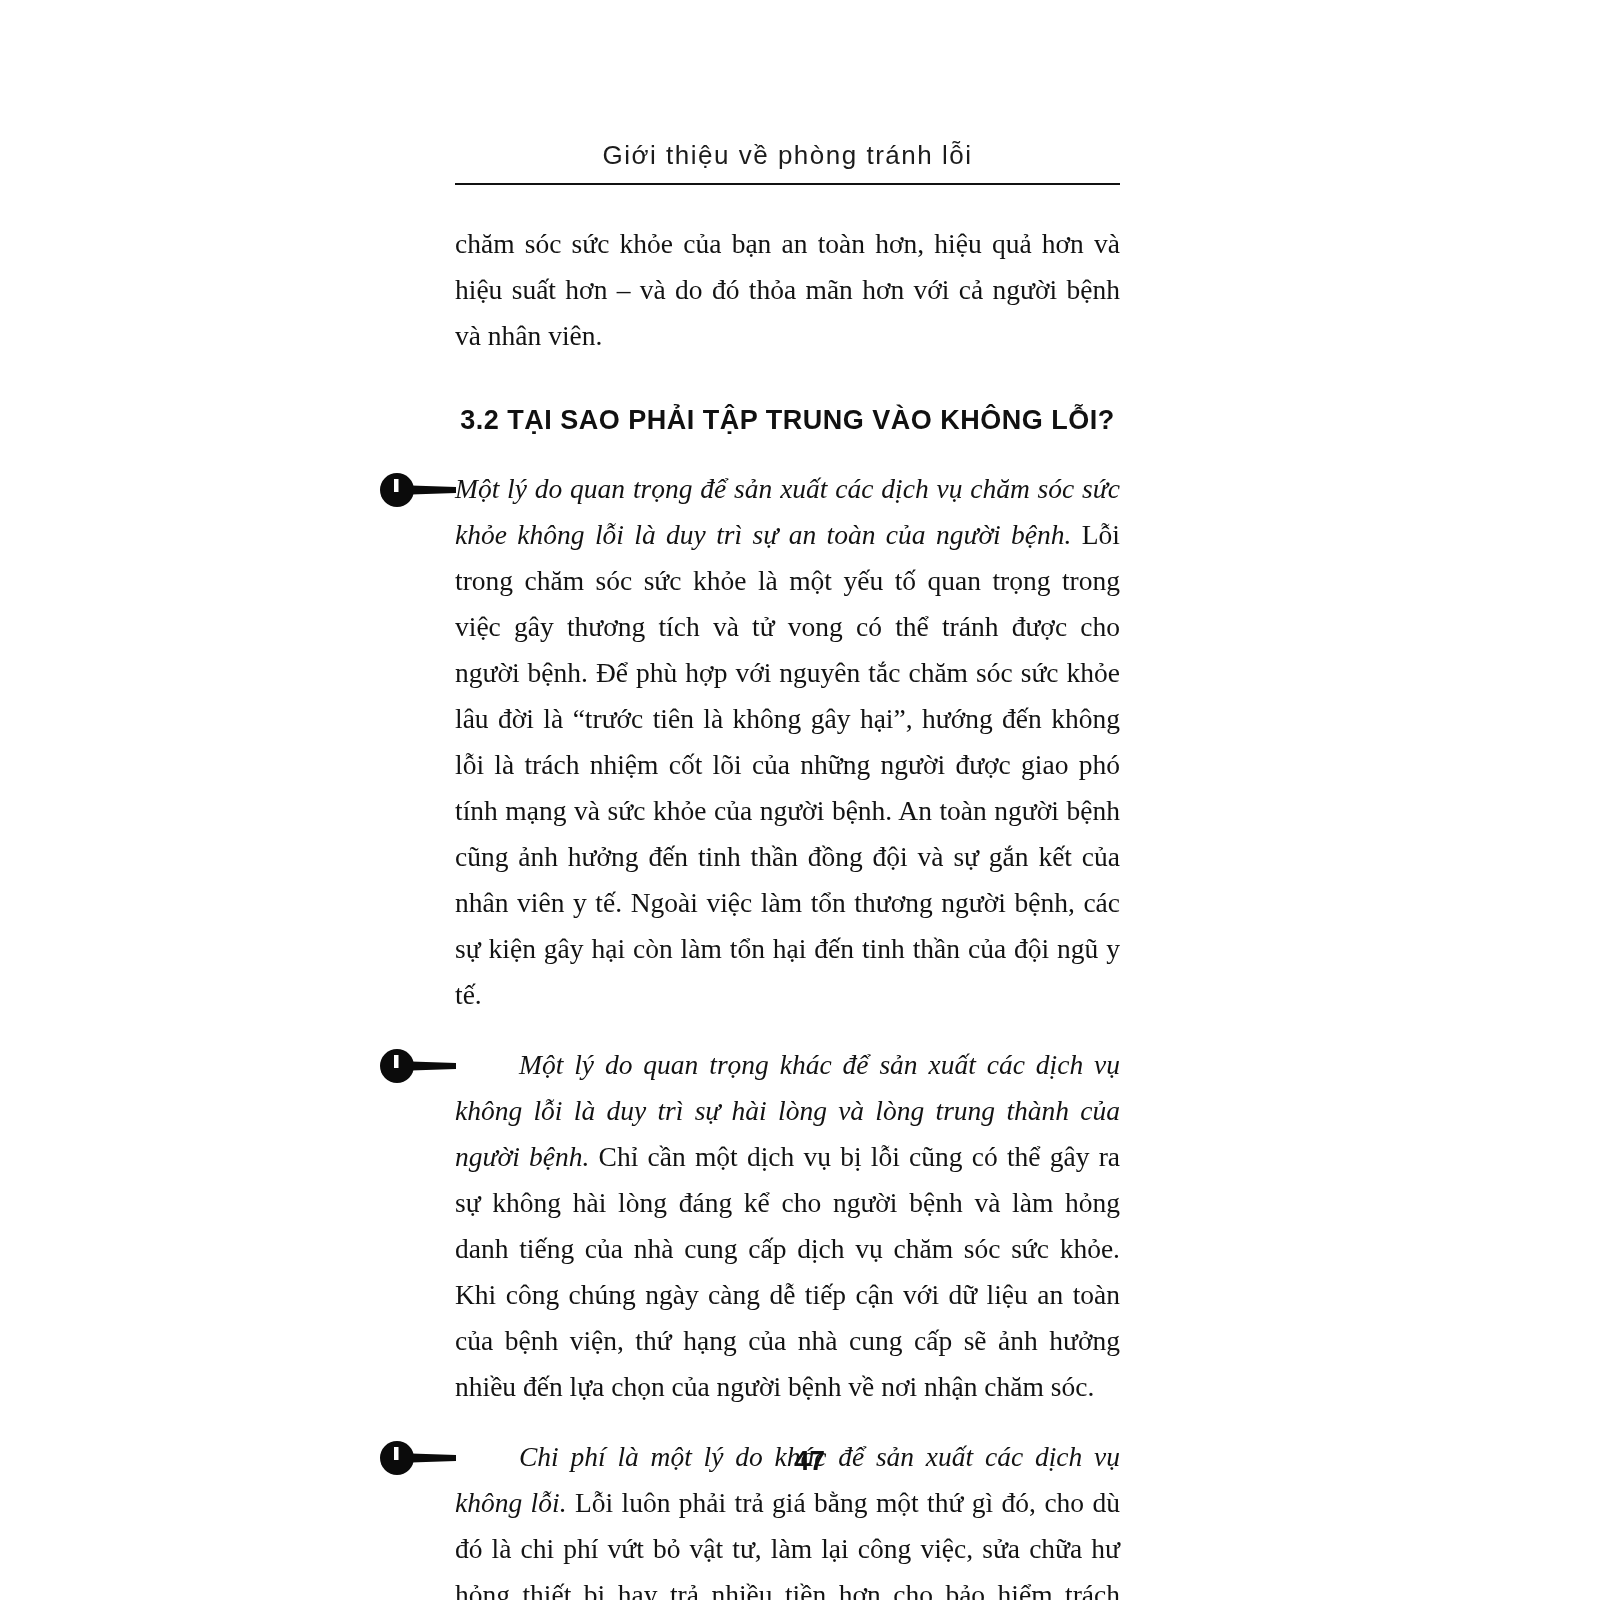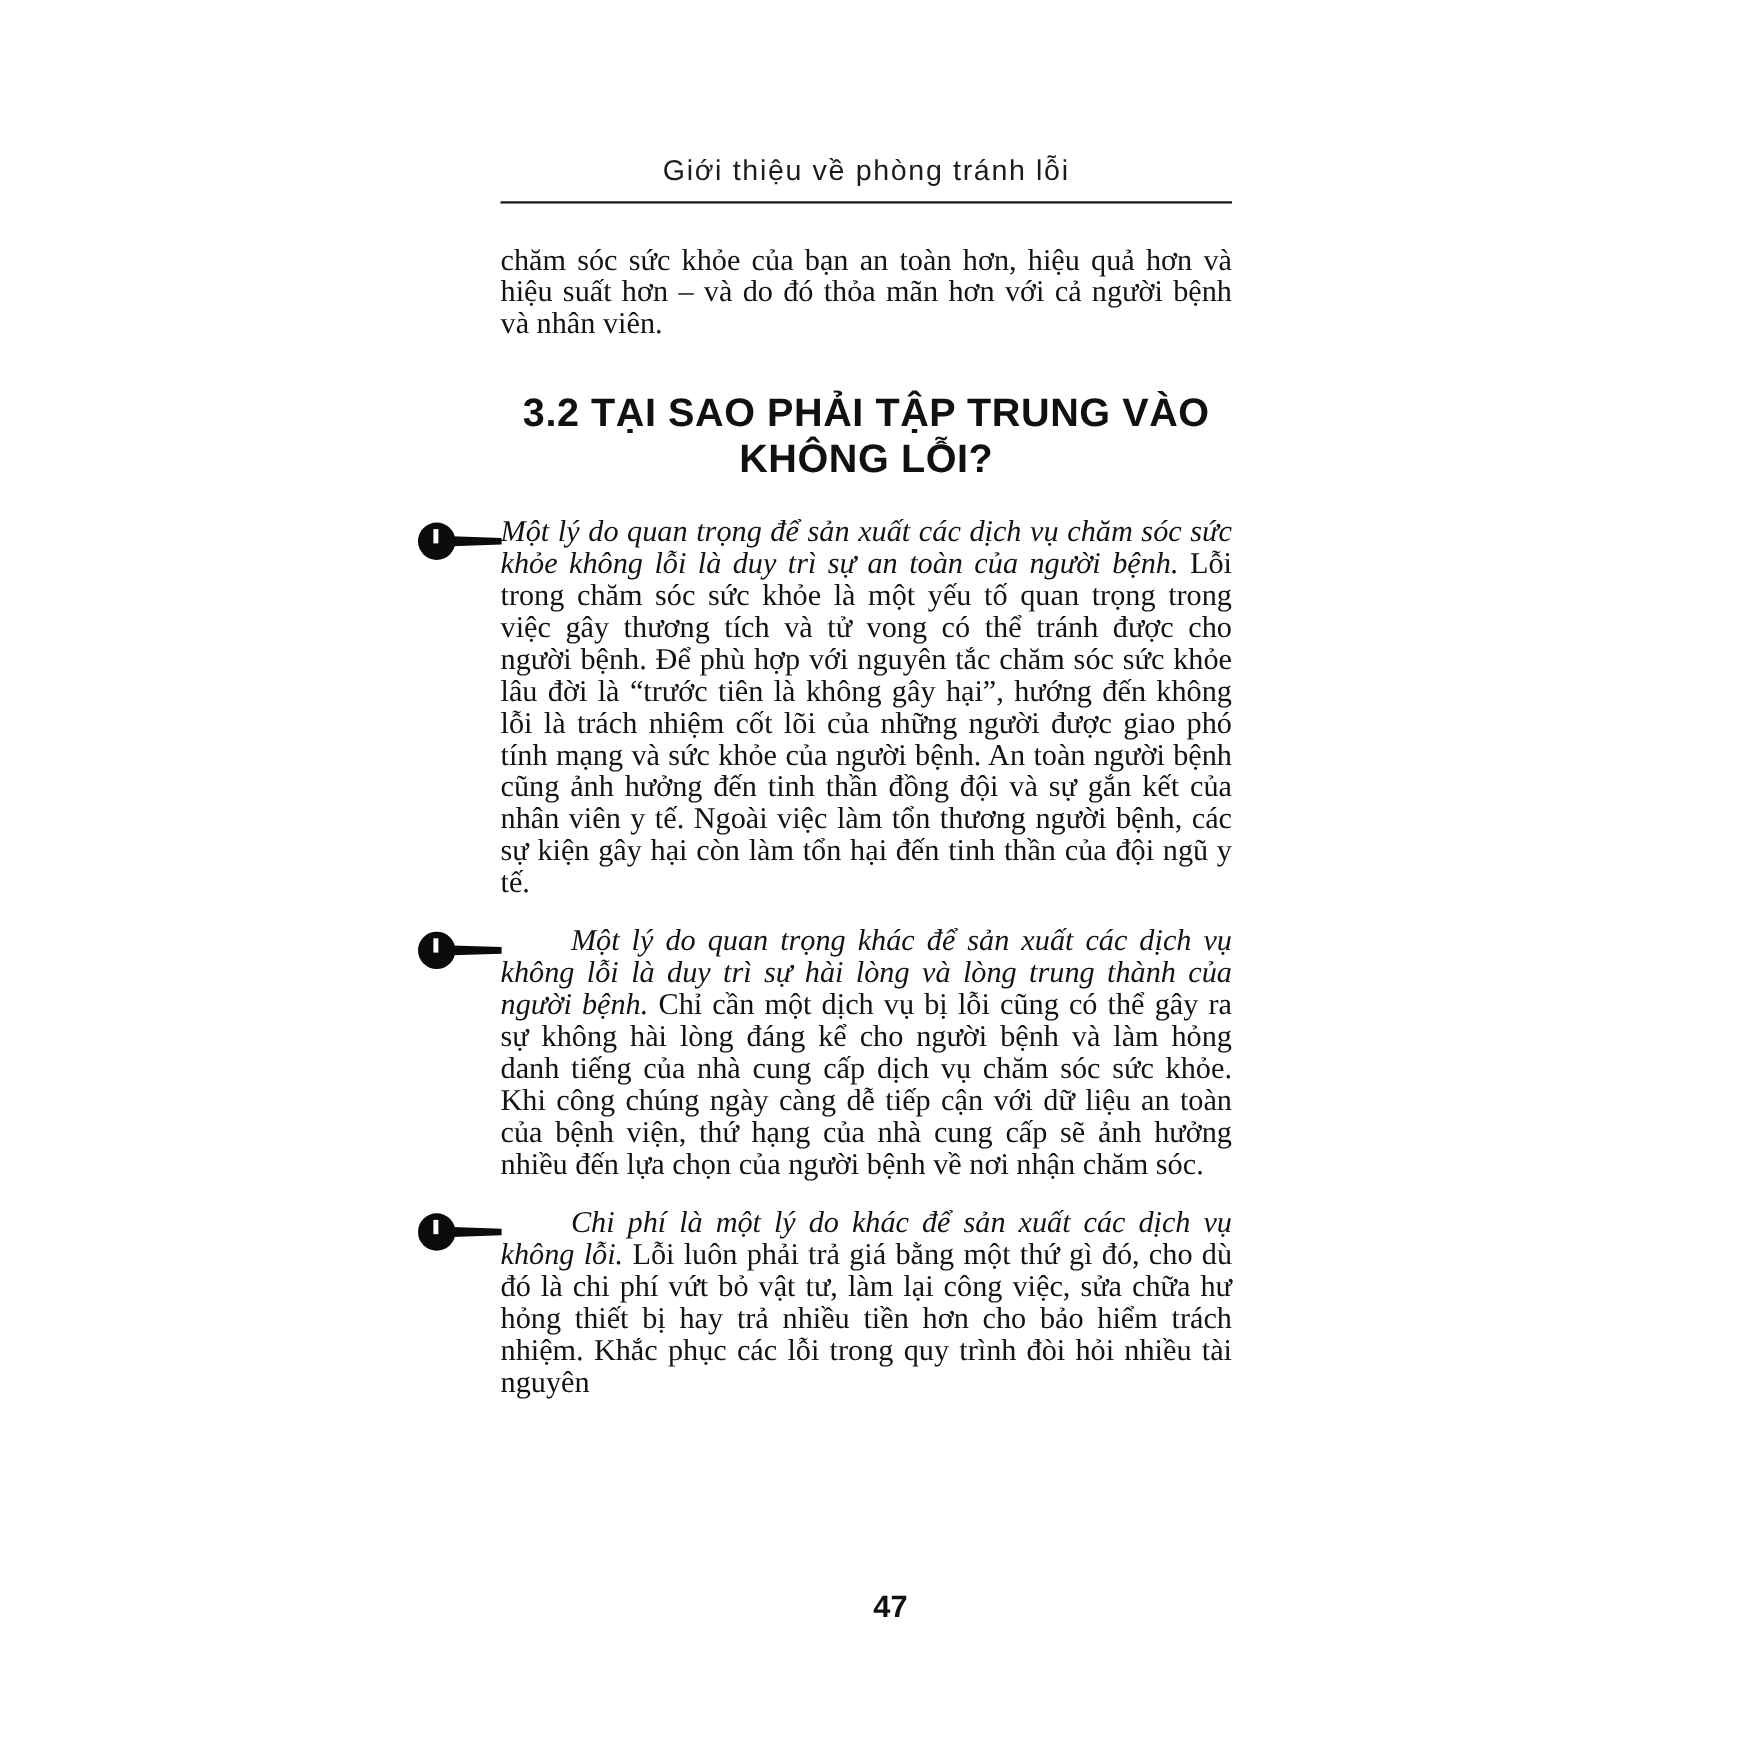--- a/index.html
+++ b/index.html
@@ -31,28 +31,28 @@
     color: #1c1c1c;
     margin: 0 0 12px 0;
   }
   .head-rule {
     border: none;
     border-top: 2.5px solid #111;
     margin: 0 0 36px 0;
   }
   p.body-par {
     font-size: 27.5px;
-    line-height: 29px;
+    line-height: 46px;
     text-align: justify;
     margin: 0 0 24px 0;
   }
   .section-heading {
     font-family: "Liberation Sans", sans-serif;
     font-weight: bold;
-    font-size: 36px;
+    font-size: 27px;
     letter-spacing: 0.5px;
     text-align: center;
     margin: 46px 0 30px 0;
     color: #111;
   }
   .keyed {
     position: relative;
   }
   .keyed .lead {
   }

